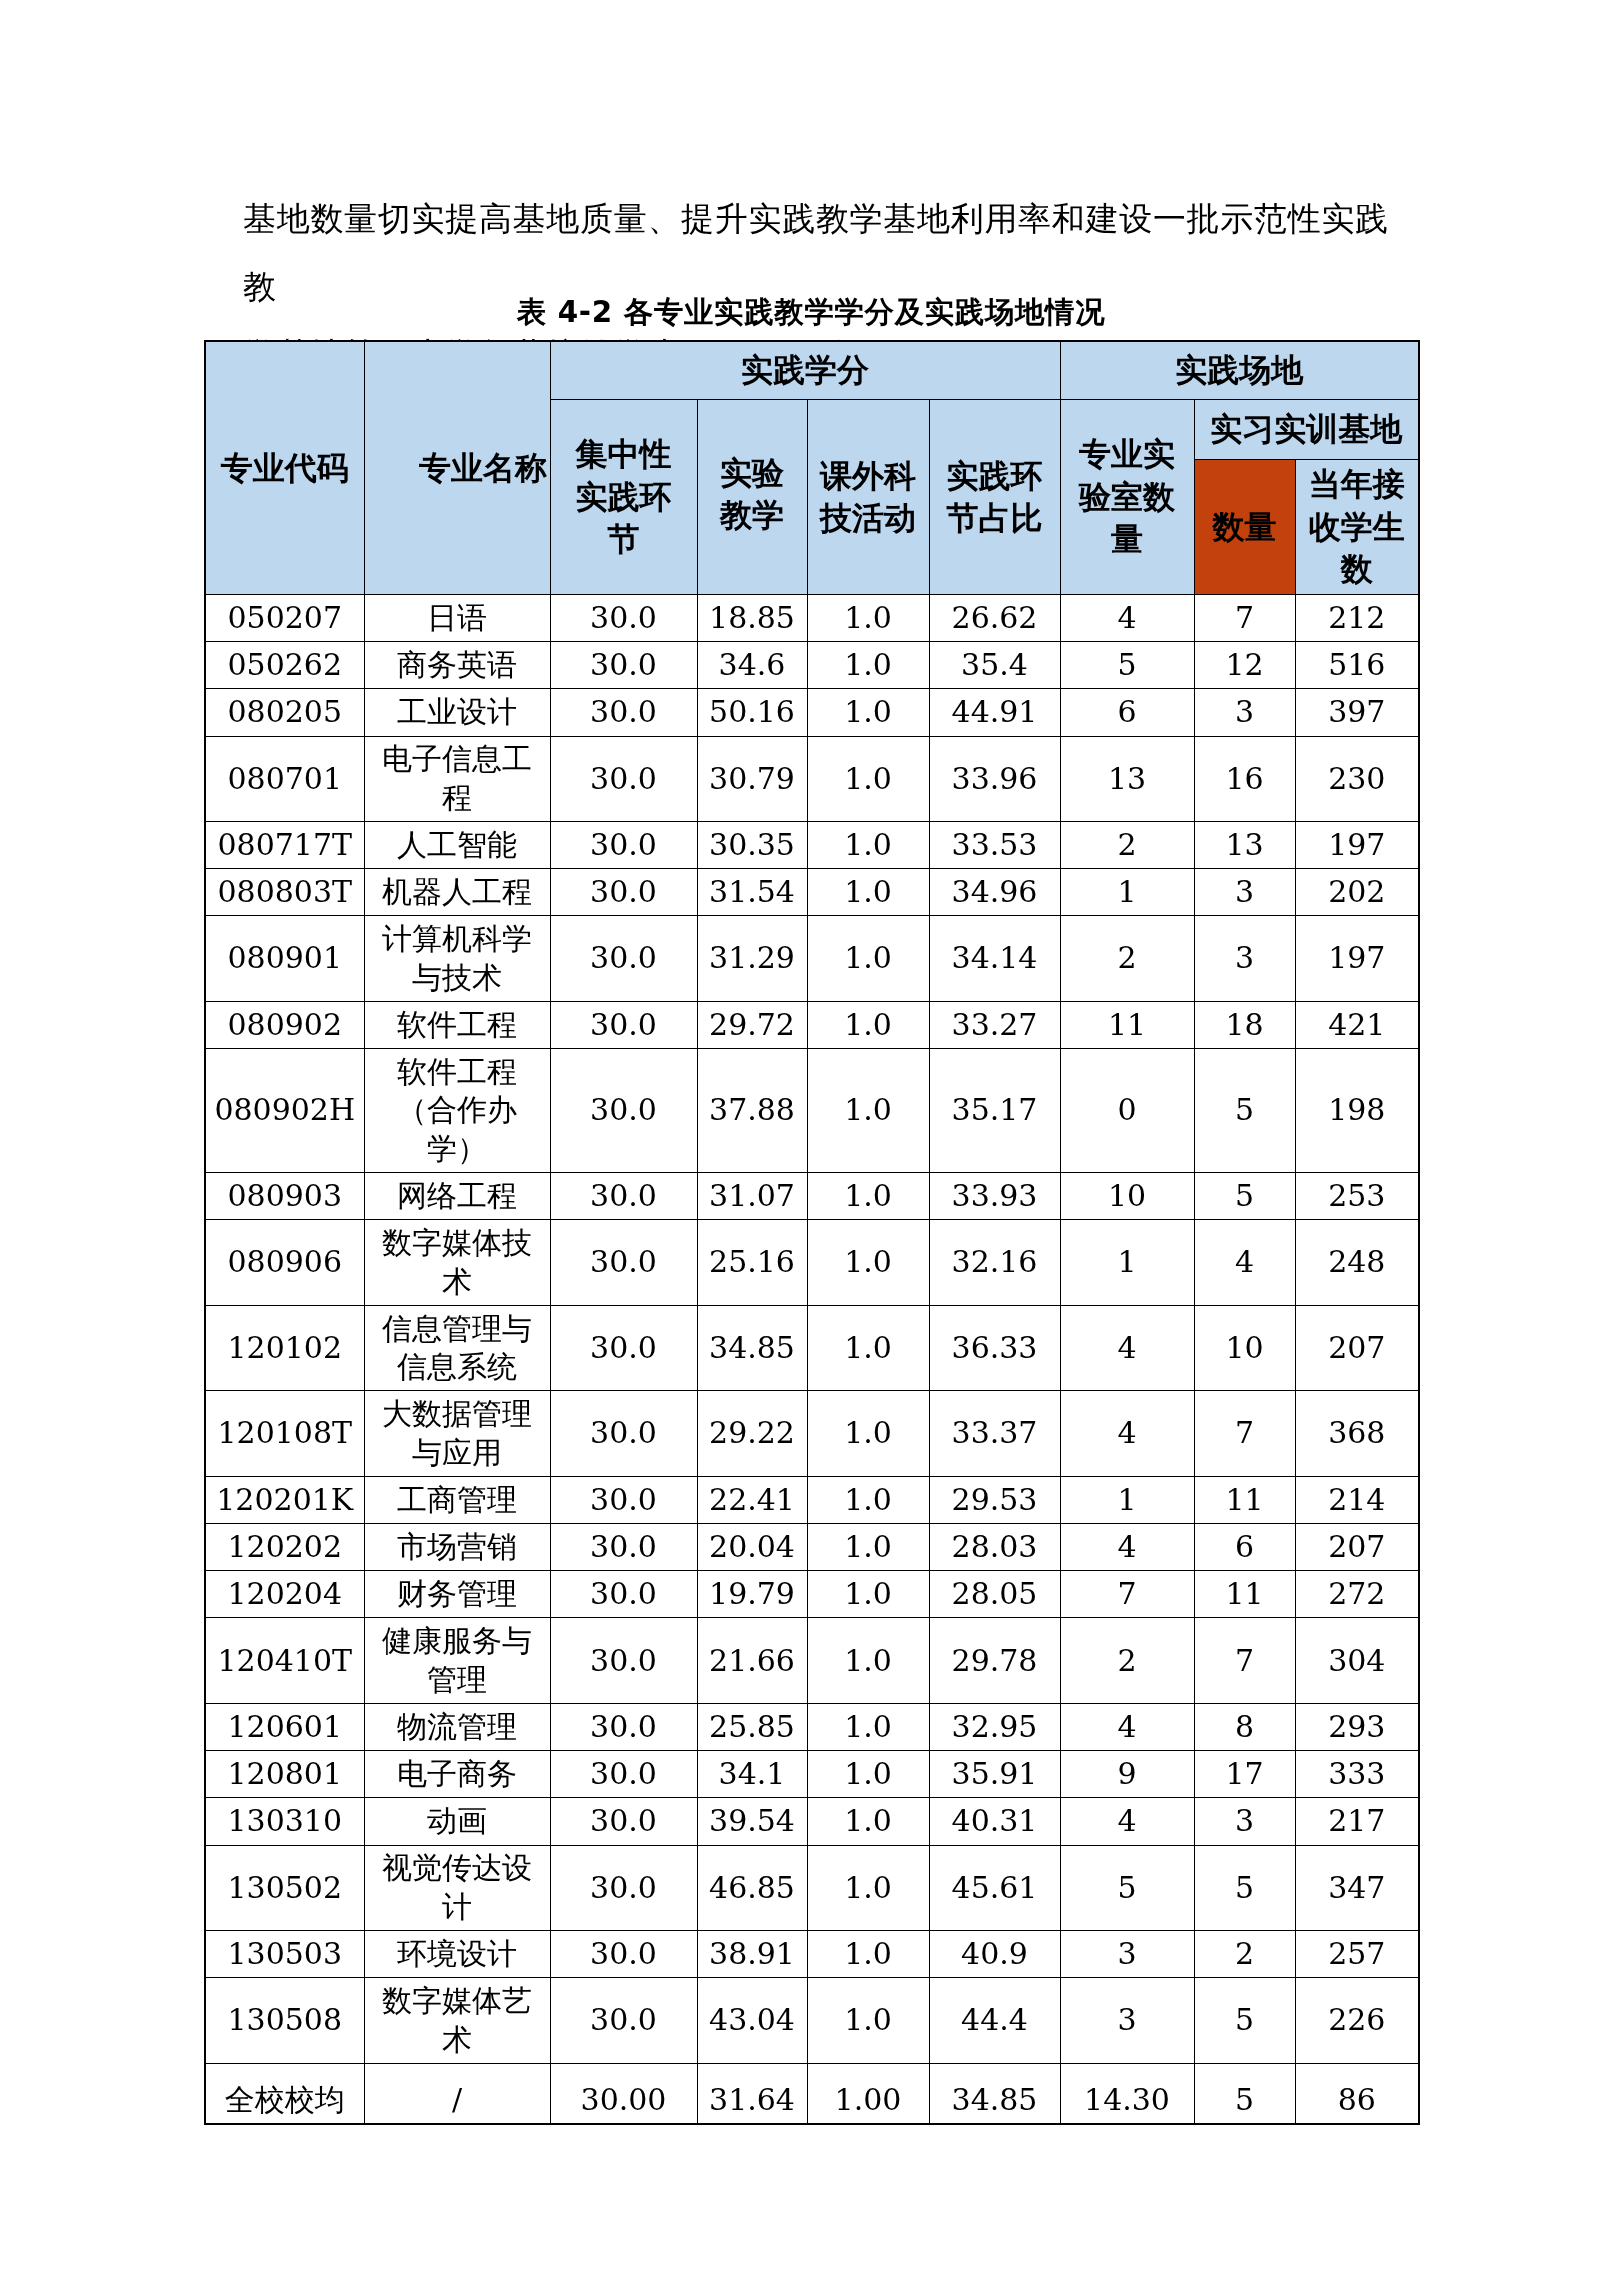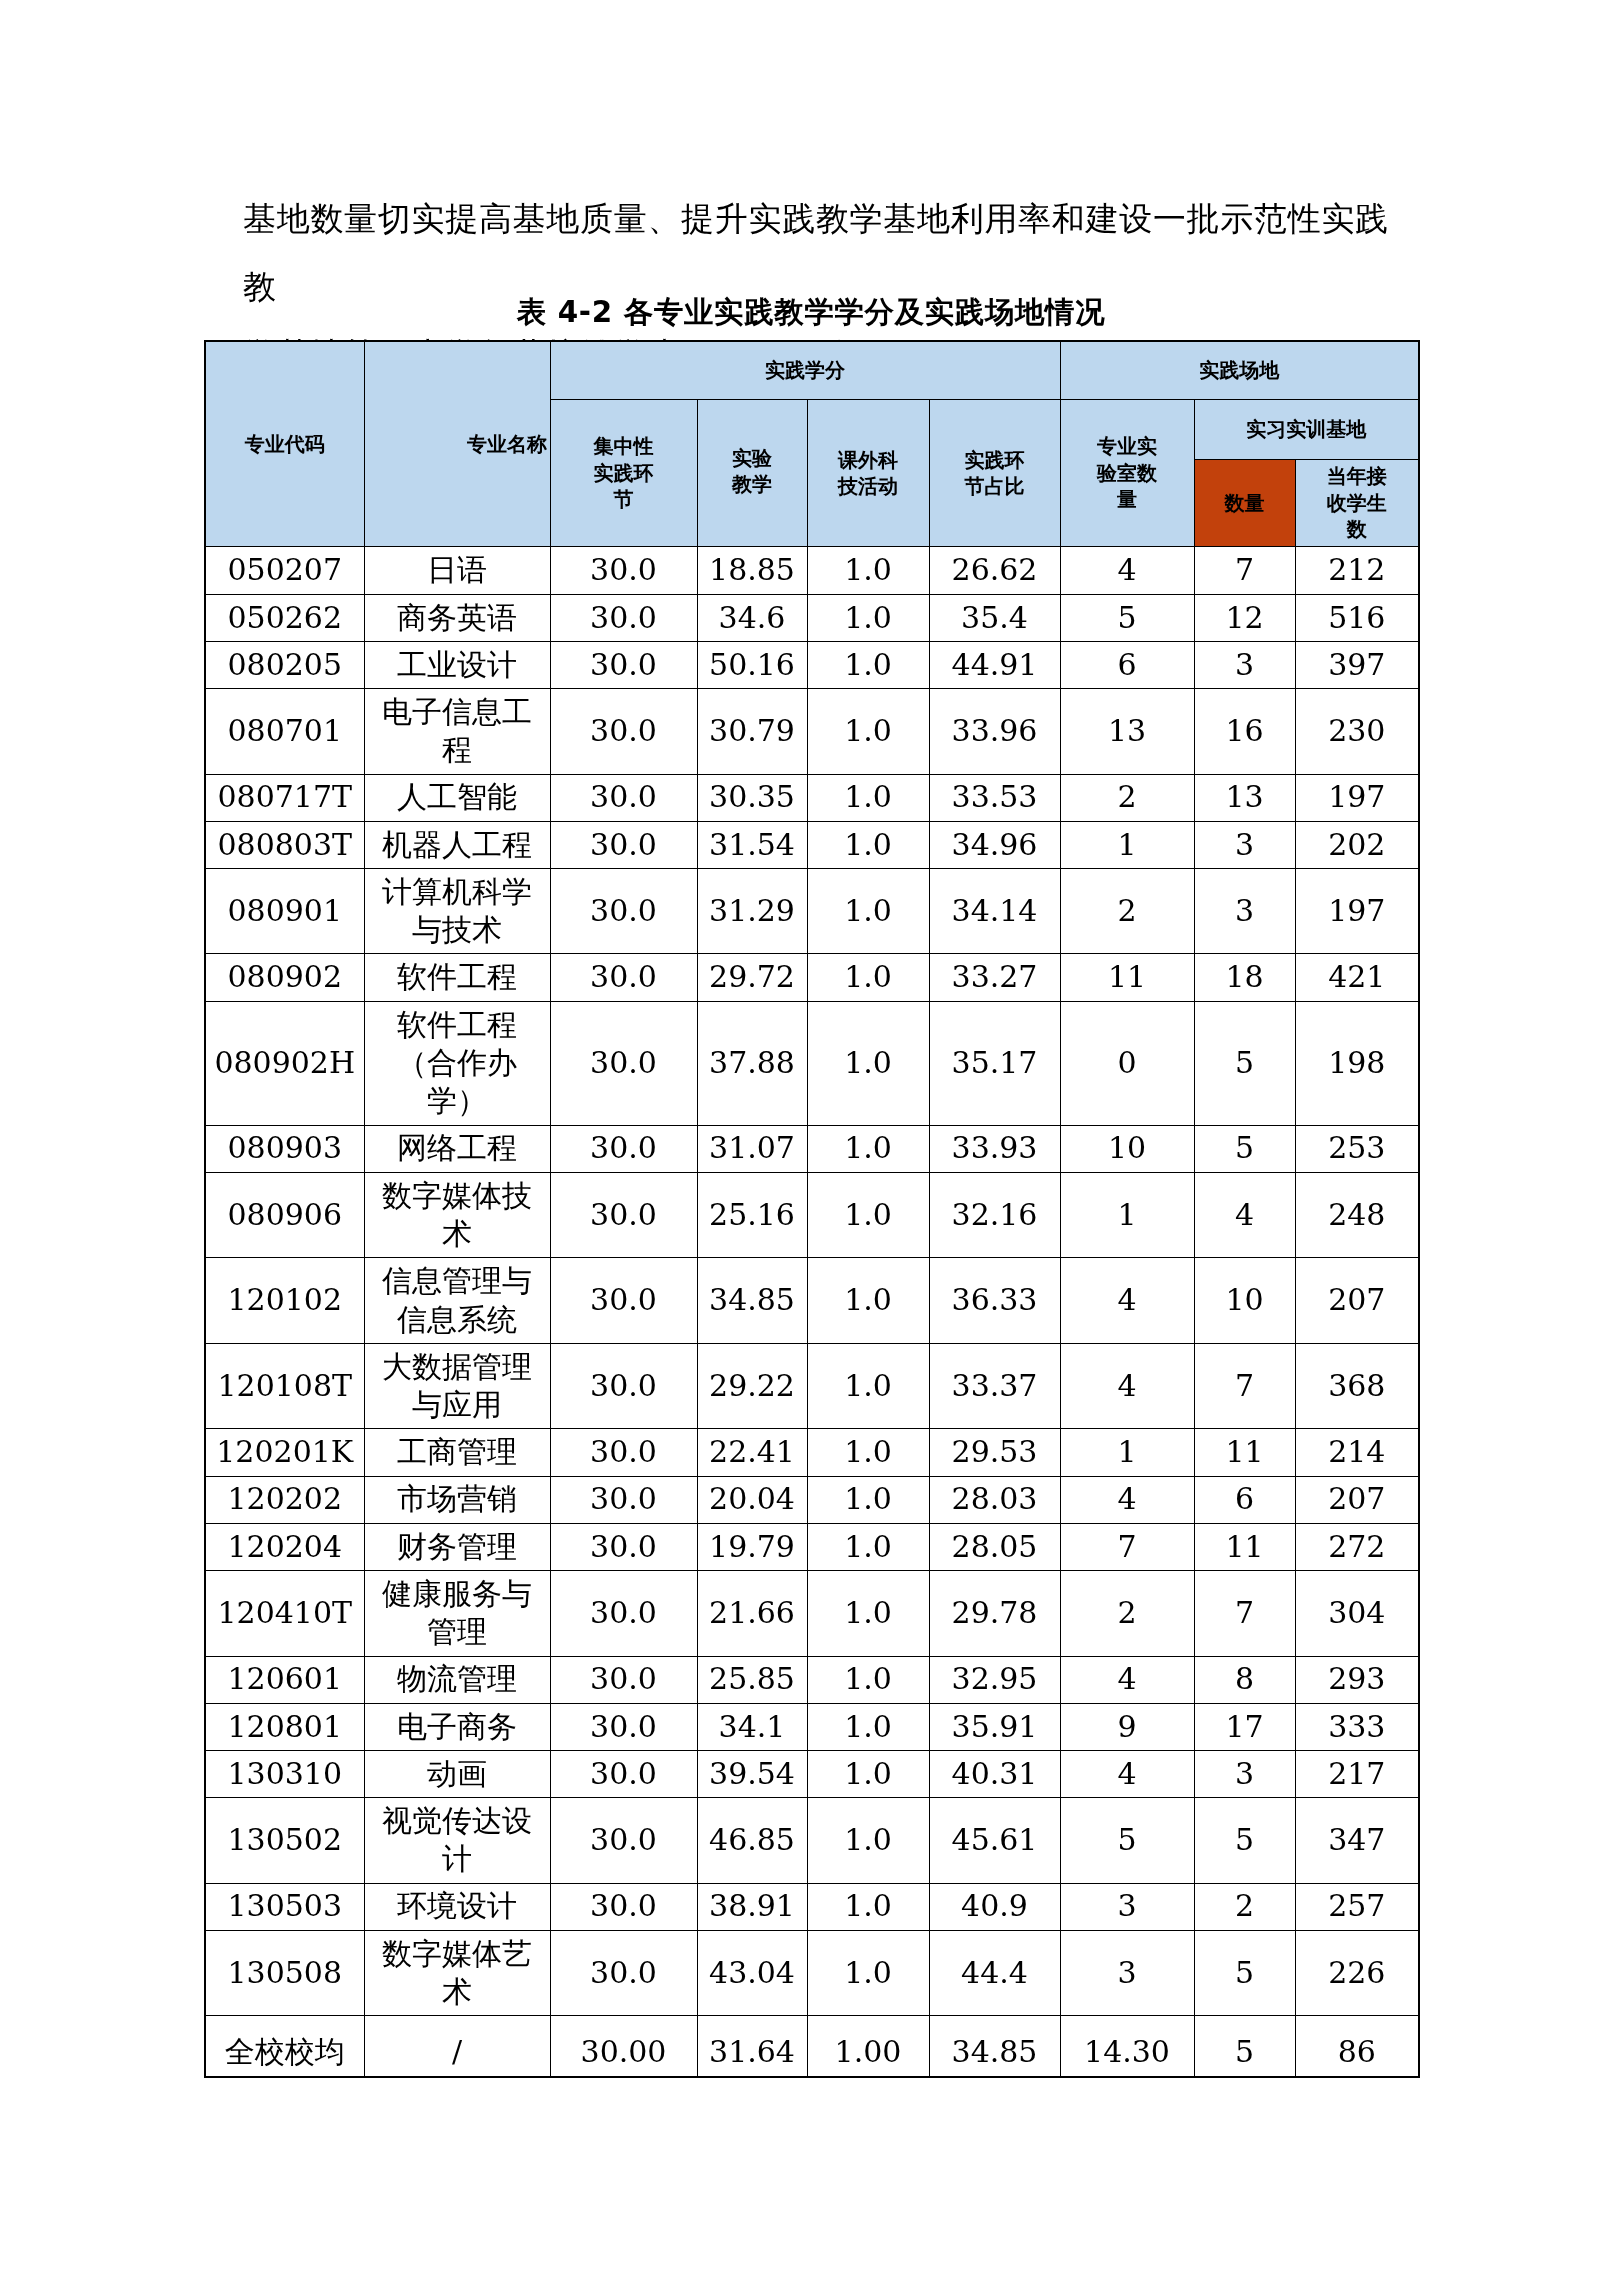--- a/index.html
+++ b/index.html
@@ -45,21 +45,21 @@
   }
   .data-table th, .data-table td {
     border: 1.3px solid #000;
     text-align: center;
     vertical-align: middle;
     overflow: hidden;
   }
   .data-table th {
     font-family: "DejaVu Sans", "Liberation Sans", sans-serif;
     font-weight: bold;
-    font-size: 20px;
+    font-size: 32px;
     line-height: 1.32;
     padding: 3.9px 2.6px;
     white-space: pre-line;
   }
   .data-table td {
     font-size: 30px;
     line-height: 1.28;
     padding: 3.9px 5.2px;
   }
   tr.header-row-1 { height: 58px; }

